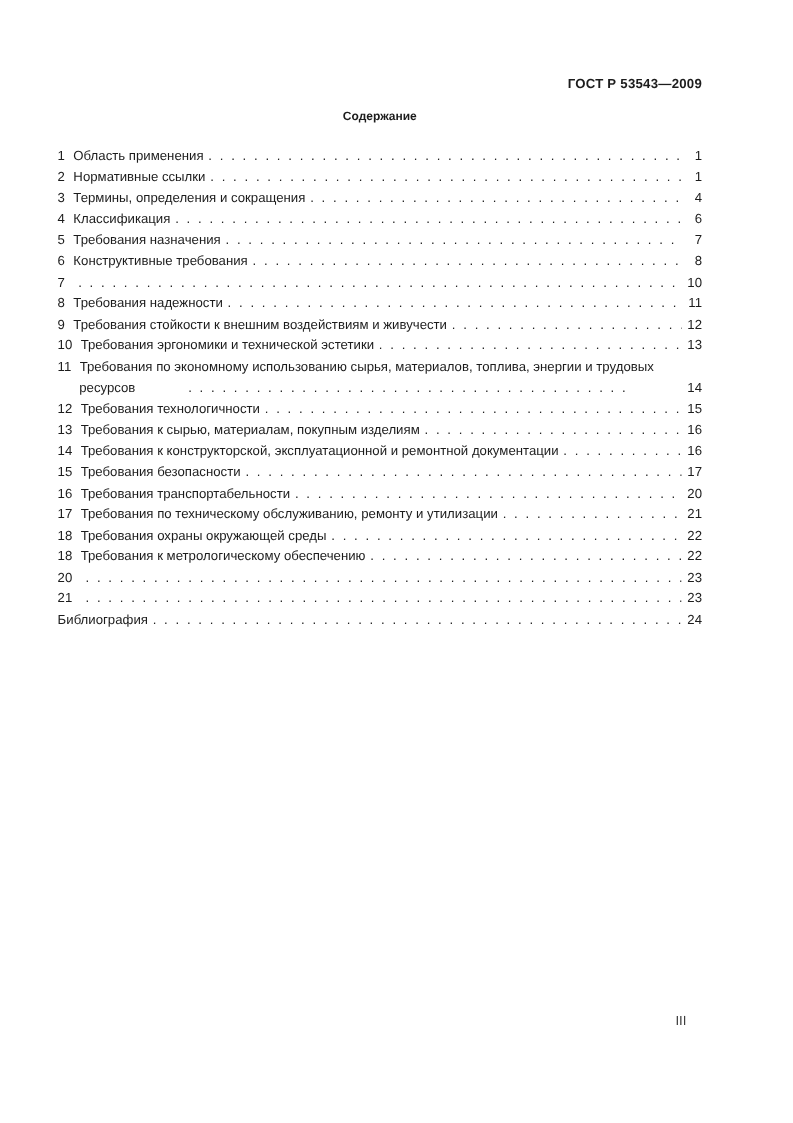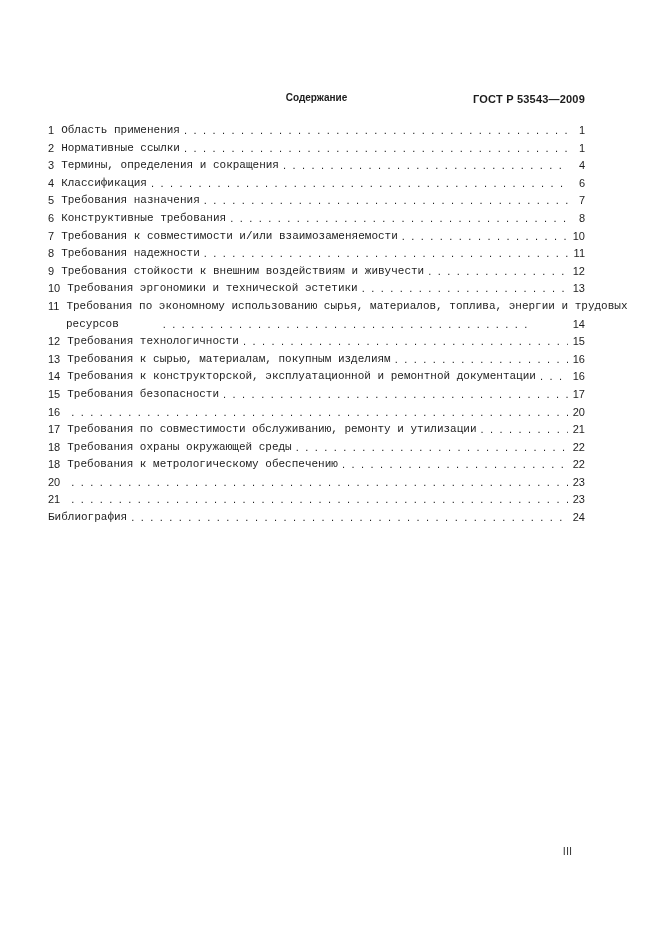--- a/index.html
+++ b/index.html
@@ -8,38 +8,37 @@
     background: #ffffff;
     font-family: "Liberation Sans", sans-serif;
     color: #1c1c1c;
     position: relative;
     overflow: hidden;
   }
   .doc-code {
     position: absolute; top: 64px; right: 76px;
     font-size: 11px; font-weight: bold;
     letter-spacing: 0.2px;
-    margin-top: 29px;
   }
   .toc-title {
     position: absolute; top: 92px; left: 48px; width: 537px;
     text-align: center; font-size: 10px; font-weight: bold;
   }
   .toc {
     position: absolute; top: 122px; left: 48px; width: 537px;
   }
   .row {
     display: flex;
     font-size: 11px;
     line-height: 17.6px;
     height: 17.6px;
     white-space: nowrap;
   }
   .num  { flex: none; margin-right: 7px; }
-  .ttl  { flex: none; font-family: Liberation Mono, monospace; }
+  .ttl  { flex: none; }
   .dots { flex: 1 1 auto; min-width: 0; overflow: hidden;
           margin-left: 4px; margin-right: 3px;
           letter-spacing: 1.7px; color: #222; }
   .pg   { flex: none; min-width: 14px; text-align: right; }
   .cont { padding-left: 18px; gap: 40px; }
   .folio {
     position: absolute; top: 845px; right: 89px;
     font-size: 11px; color: #3c3c3c;
   }
 </style>
@@ -88,21 +87,20 @@
 
   <div class="row">
     <span class="num">6</span>
     <span class="ttl">Конструктивные требования</span>
     <span class="dots">. . . . . . . . . . . . . . . . . . . . . . . . . . . . . . . . . . . . . . . . . . . . . . . . . . . . . . . . . . . . . . . . . . . . . . </span>
     <span class="pg">8</span>
   </div>
 
   <div class="row">
     <span class="num">7</span>
-    <span class="ttl">Требования к совместимости и/или взаимозаменяемости</span>
     <span class="dots">. . . . . . . . . . . . . . . . . . . . . . . . . . . . . . . . . . . . . . . . . . . . . . . . . . . . . . . . . . . . . . . . . . . . . . </span>
     <span class="pg">10</span>
   </div>
 
   <div class="row">
     <span class="num">8</span>
     <span class="ttl">Требования надежности</span>
     <span class="dots">. . . . . . . . . . . . . . . . . . . . . . . . . . . . . . . . . . . . . . . . . . . . . . . . . . . . . . . . . . . . . . . . . . . . . . </span>
     <span class="pg">11</span>
   </div>
@@ -155,27 +153,28 @@
 
   <div class="row">
     <span class="num">15</span>
     <span class="ttl">Требования безопасности</span>
     <span class="dots">. . . . . . . . . . . . . . . . . . . . . . . . . . . . . . . . . . . . . . . . . . . . . . . . . . . . . . . . . . . . . . . . . . . . . . </span>
     <span class="pg">17</span>
   </div>
 
   <div class="row">
     <span class="num">16</span>
+    <span class="ttl">Требования транспортабельности</span>
     <span class="dots">. . . . . . . . . . . . . . . . . . . . . . . . . . . . . . . . . . . . . . . . . . . . . . . . . . . . . . . . . . . . . . . . . . . . . . </span>
     <span class="pg">20</span>
   </div>
 
   <div class="row">
     <span class="num">17</span>
-    <span class="ttl">Требования по совместимости обслуживанию, ремонту и утилизации</span>
+    <span class="ttl">Требования по техническому обслуживанию, ремонту и утилизации</span>
     <span class="dots">. . . . . . . . . . . . . . . . . . . . . . . . . . . . . . . . . . . . . . . . . . . . . . . . . . . . . . . . . . . . . . . . . . . . . . </span>
     <span class="pg">21</span>
   </div>
 
   <div class="row">
     <span class="num">18</span>
     <span class="ttl">Требования охраны окружающей среды</span>
     <span class="dots">. . . . . . . . . . . . . . . . . . . . . . . . . . . . . . . . . . . . . . . . . . . . . . . . . . . . . . . . . . . . . . . . . . . . . . </span>
     <span class="pg">22</span>
   </div>

